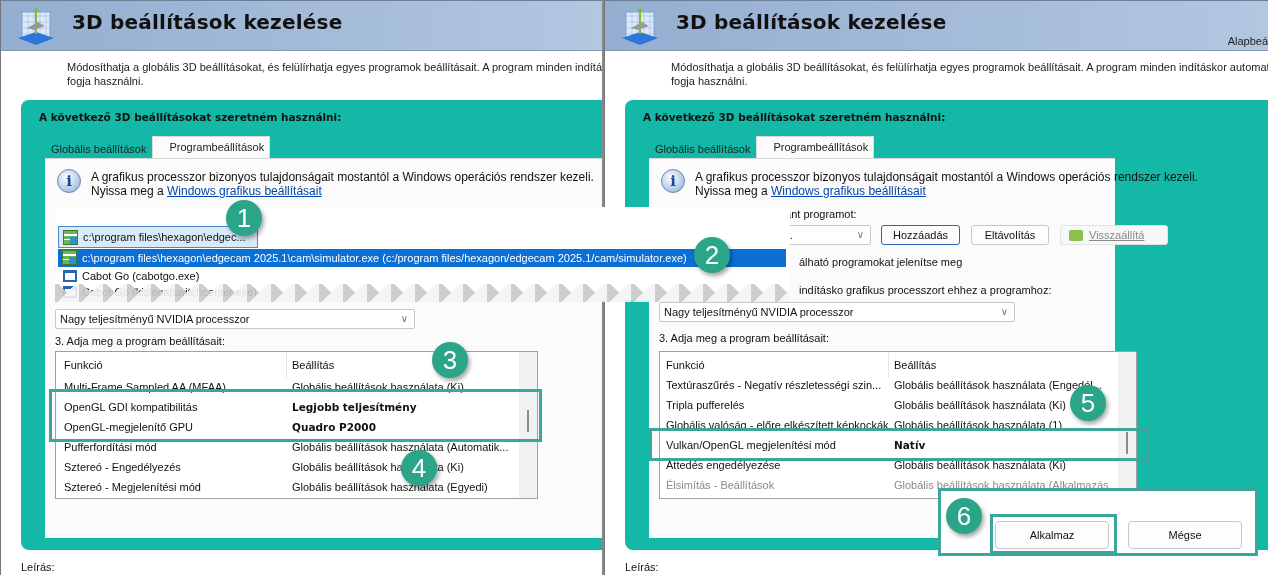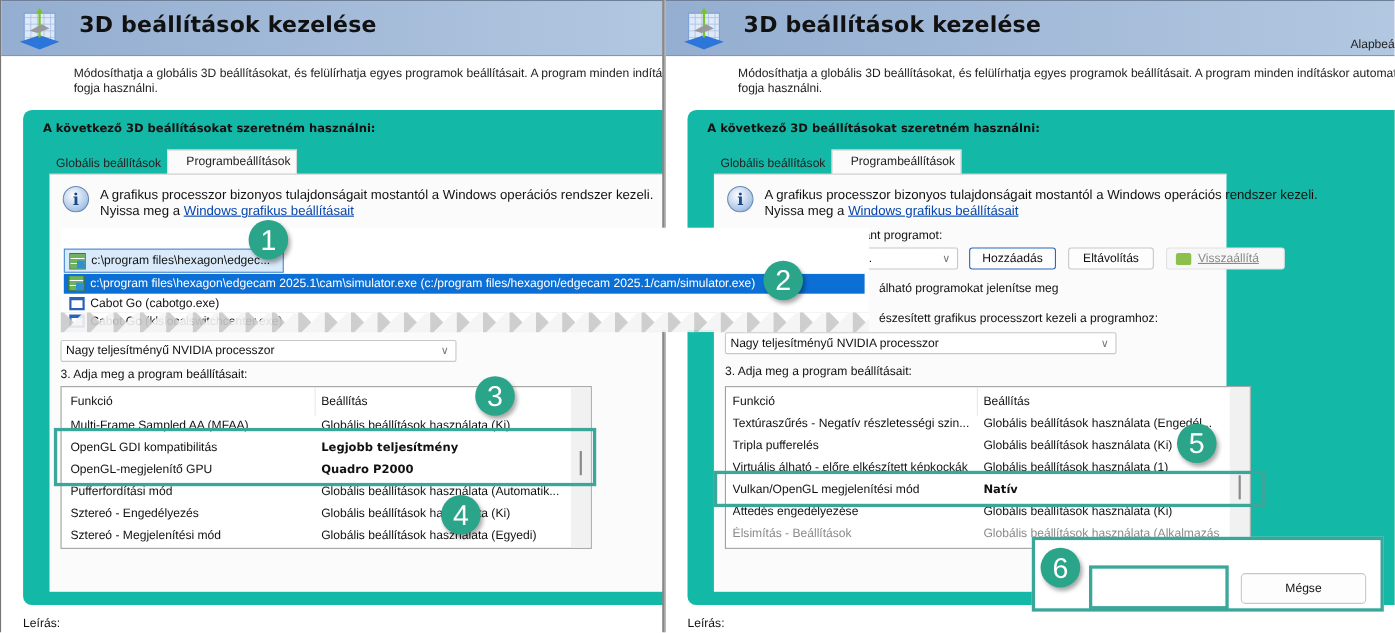--- a/index.html
+++ b/index.html
@@ -249,42 +249,42 @@
       <div class="label" style="left:122px; top:49px;">kívánt programot:</div>
       <div class="combo" style="left:90px; top:66px; width:132px;">
         <span style="">on\edge...</span><span class="chev">∨</span>
       </div>
       <div class="btn primary" style="left:232px; top:66px; width:79px;">Hozzáadás</div>
       <div class="btn" style="left:322px; top:66px; width:78px;">Eltávolítás</div>
       <div class="btn disabled" style="left:411px; top:66px; width:108px;">
         <span class="nv-icon"></span><u>Visszaállítá</u>
       </div>
       <div class="label" style="left:150px; top:97px;">álható programokat jelenítse meg</div>
-      <div class="label" style="left:150px; top:125px;">észesített grafikus processzort kezeli a programhoz:</div>
+      <div class="label" style="left:150px; top:125px;">indításko grafikus processzort ehhez a programhoz:</div>
       <div class="combo" style="left:10px; top:143px; width:356px;">
         <span>Nagy teljesítményű NVIDIA processzor</span><span class="chev">∨</span>
       </div>
       <div class="label" style="left:10px; top:173px;">3. Adja meg a program beállításait:</div>
 
       <div class="grid" style="left:10px; top:192px; width:478px; height:148px;">
         <div class="head">
           <span style="left:6px">Funkció</span>
           <div class="colsep" style="left:228px"></div>
           <span style="left:234px">Beállítás</span>
         </div>
         <div class="row" style="top:24px">
             <span style="left:6px;width:222px">Textúraszűrés - Negatív részletességi szin...</span>
             <span class="v" style="left:234px;width:224px">Globális beállítások használata (Engedél...</span>
           </div>
         <div class="row" style="top:44px">
             <span style="left:6px;width:222px">Tripla pufferelés</span>
             <span class="v" style="left:234px">Globális beállítások használata (Ki)</span>
           </div>
         <div class="row" style="top:64px">
-            <span style="left:6px;width:222px">Virtuális álható - előre elkészített képkockák</span>
+            <span style="left:6px;width:222px">Globális valóság - előre elkészített képkockák</span>
             <span class="v" style="left:234px">Globális beállítások használata (1)</span>
           </div>
         <div class="row" style="top:84px">
             <span style="left:6px;width:222px">Vulkan/OpenGL megjelenítési mód</span>
             <span class="v bold" style="left:234px">Natív</span>
           </div>
         <div class="row" style="top:104px">
             <span style="left:6px;width:222px">Áttedés engedélyezése</span>
             <span class="v" style="left:234px">Globális beállítások használata (Ki)</span>
           </div>
@@ -317,20 +317,21 @@
   <div class="dd-item" style="top:76px">
     <span class="win-icon" style="left:5px; top:3px;"></span>
     <span>Cabot Go (klslocalswitchcenter.exe)</span>
   </div>
   <div class="edge"></div>
 </div>
 
 <div class="hl" style="left:49px; top:389px; width:493px; height:53px;"></div>
 <div class="hl" style="left:649px; top:428px; width:501px; height:33px;"></div>
 <div class="hl fill-white" style="left:938px; top:488px; width:320px; height:68px;">
+  <div class="btn" style="left:54px; top:30px; width:114px; height:28px; line-height:26px; border-radius:4px;">Alkalmaz</div>
   <div class="btn" style="left:187px; top:30px; width:114px; height:28px; line-height:26px; border-radius:4px;">Mégse</div>
 </div>
 <div class="hl" style="left:990px; top:514px; width:127px; height:40px;"></div>
 
 <div class="badge" style="left:226px; top:200px;">1</div>
 <div class="badge" style="left:694px; top:237px;">2</div>
 <div class="badge" style="left:432px; top:342px;">3</div>
 <div class="badge" style="left:401px; top:450px;">4</div>
 <div class="badge" style="left:1070px; top:385px;">5</div>
 <div class="badge" style="left:946px; top:498px;">6</div>

